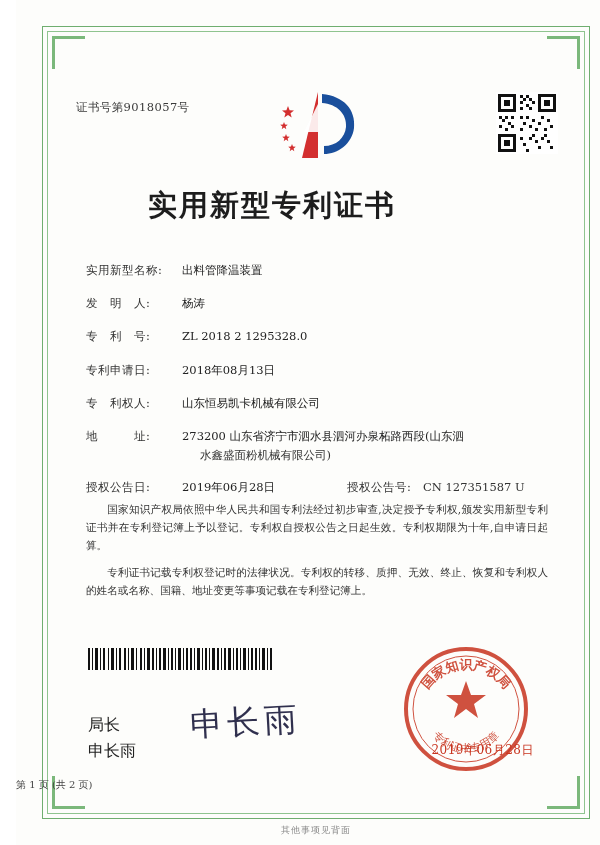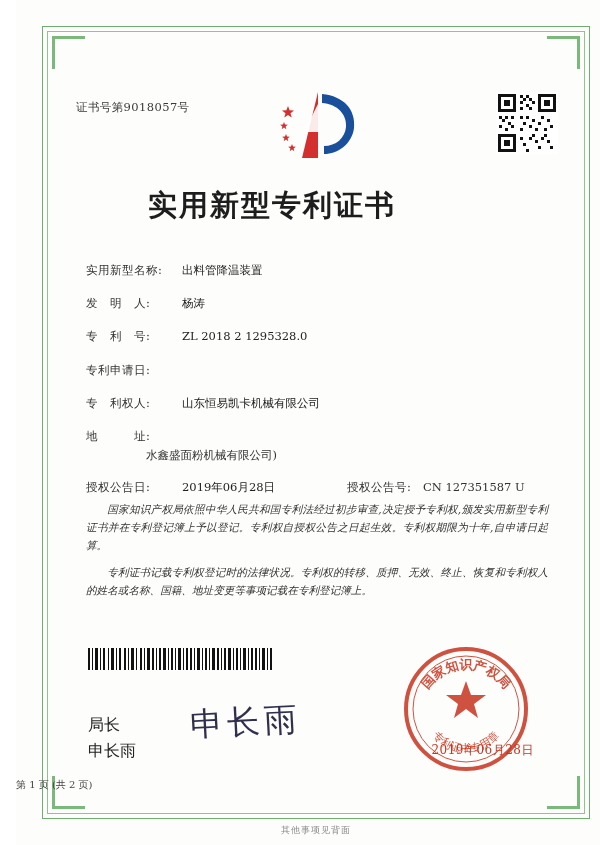--- a/index.html
+++ b/index.html
@@ -112,38 +112,38 @@
     color: #222;
   }
   .field-row.two .field-value { flex: 0 0 165px; }
   .field-label2 {
     width: 76px;
     flex: 0 0 76px;
     letter-spacing: 0.5px;
   }
   .field-value2 { flex: 1 1 auto; }
   .addr-cont {
-    margin-left: 60px;
+    margin-left: 114px;
     margin-top: -13px;
     margin-bottom: 16px;
     font-size: 11.5px;
     font-family: "DejaVu Serif", serif;
   }
 
   .paragraphs {
     position: absolute;
     left: 70px; top: 500px;
     width: 462px;
     font-size: 10.6px;
     line-height: 1.72;
     color: #333;
     text-align: justify;
     font-family: "DejaVu Serif", serif;
   }
-  .paragraphs p { margin: 0 0 8px 0; text-indent: 2em; font-style: italic; }
+  .paragraphs p { margin: 0 0 8px 0; text-indent: 2em; }
 
   
   .barcode {
     position: absolute;
     left: 72px; top: 648px;
     width: 186px; height: 22px;
   }
 
   .footer-left {
     position: absolute;
@@ -294,27 +294,29 @@
     <div class="field-row">
       <div class="field-label">发　明　人:</div>
       <div class="field-value">杨涛</div>
     </div>
     <div class="field-row">
       <div class="field-label">专　利　号:</div>
       <div class="field-value">ZL 2018 2 1295328.0</div>
     </div>
     <div class="field-row">
       <div class="field-label">专利申请日:</div>
+      <div class="field-value">2018年08月13日</div>
     </div>
     <div class="field-row">
       <div class="field-label">专　利权人:</div>
       <div class="field-value">山东恒易凯卡机械有限公司</div>
     </div>
     <div class="field-row">
       <div class="field-label">地　　　址:</div>
+      <div class="field-value">273200 山东省济宁市泗水县泗河办泉柘路西段(山东泗</div>
     </div>
     <div class="addr-cont">水鑫盛面粉机械有限公司)</div>
     <div class="field-row two">
       <div class="field-label">授权公告日:</div>
       <div class="field-value">2019年06月28日</div>
       <div class="field-label2">授权公告号:</div>
       <div class="field-value2">CN 127351587 U</div>
     </div>
   </div>
 

